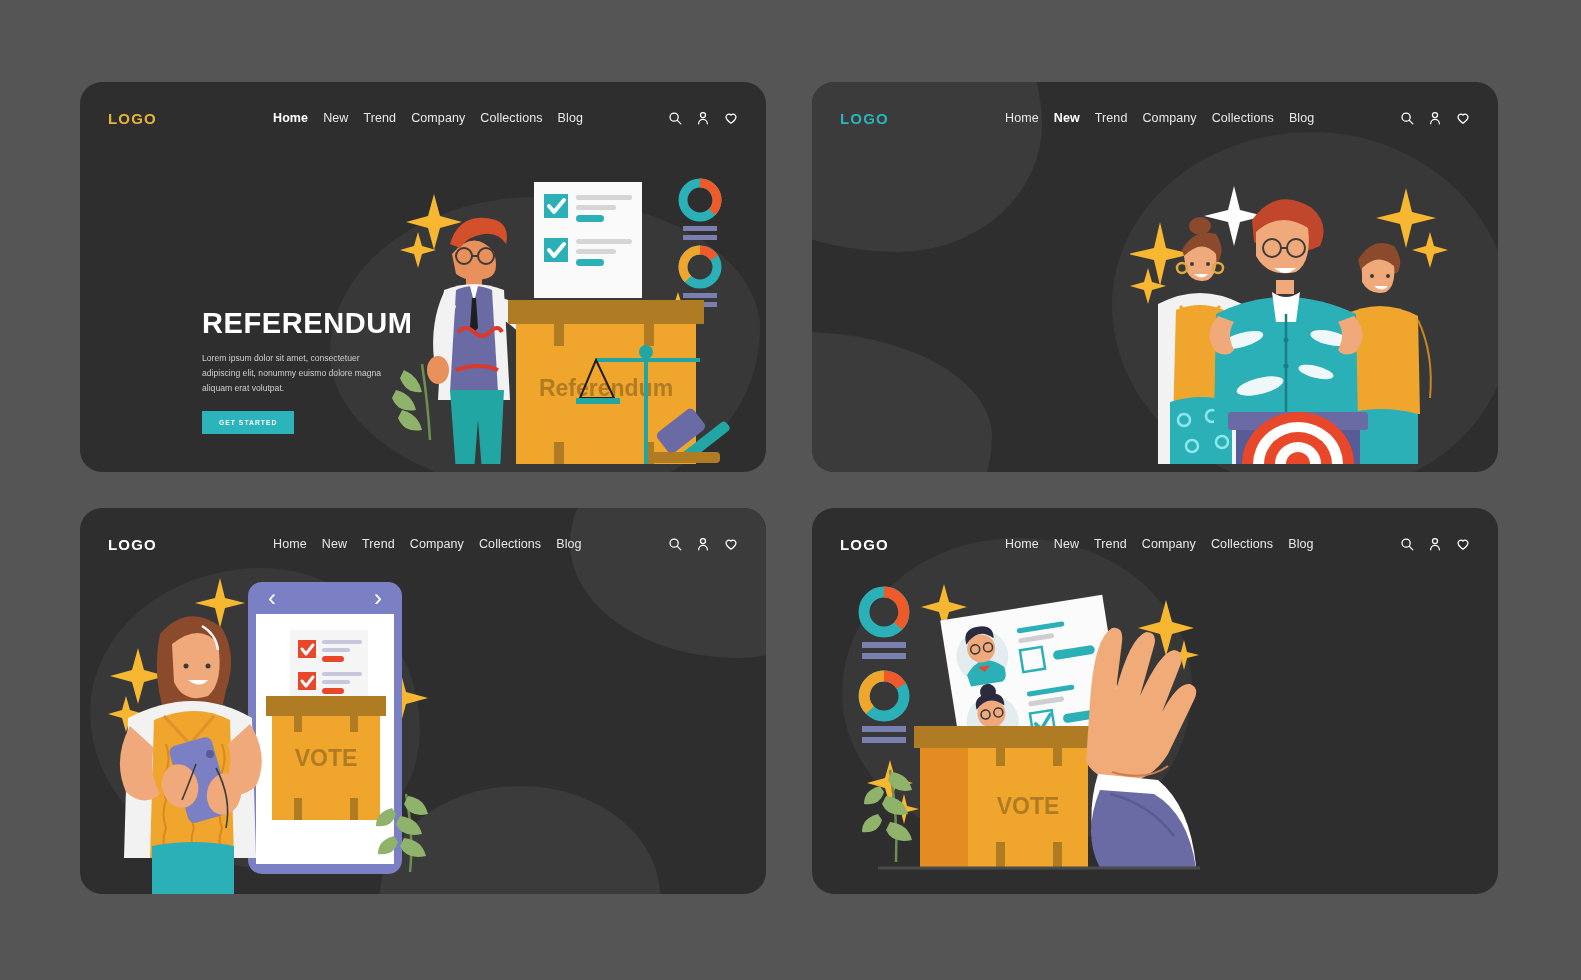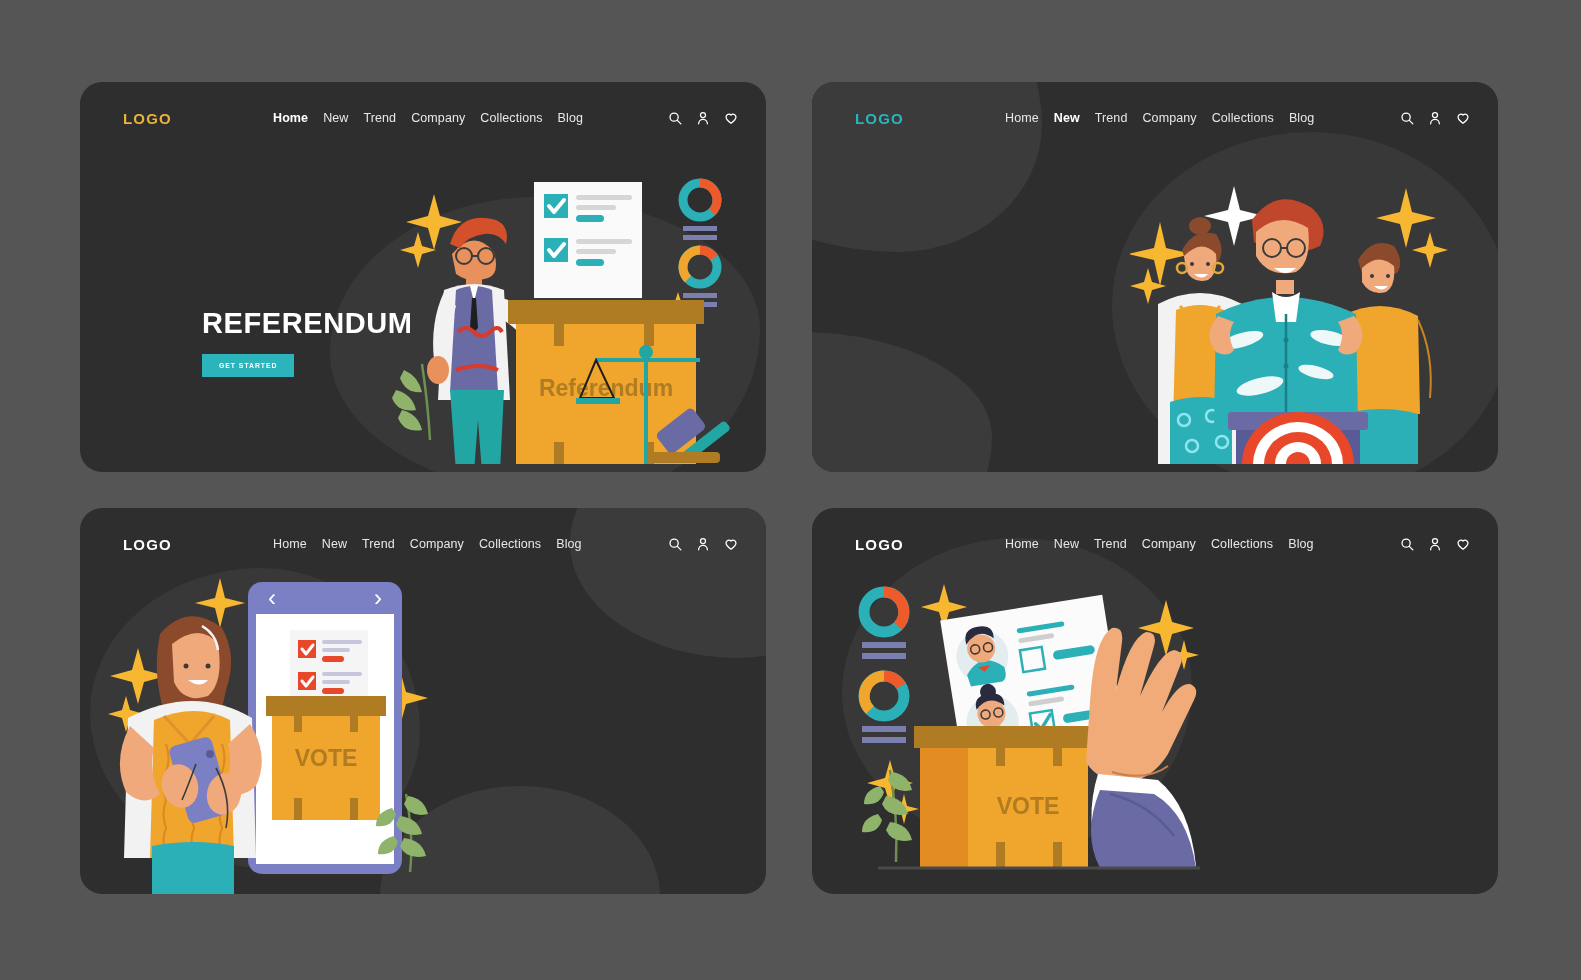--- a/index.html
+++ b/index.html
@@ -26,21 +26,21 @@
   
   .blob { position: absolute; background: #3b3b3b; border-radius: 50%; pointer-events: none; }
   .blob-dark { position: absolute; background: #383838; border-radius: 50%; pointer-events:none; }
 
   
   .navbar {
     position: absolute; top: 0; left: 0; right: 0; height: 72px;
     display: flex; align-items: center; z-index: 6;
   }
   .logo {
-    position: absolute; left: 43px;
+    position: absolute; left: 28px;
     font-size: 15px; font-weight: bold; letter-spacing: 1.2px;
     color: #ffffff;
   }
   .logo.gold { color: #e8b33c; }
   .logo.teal { color: #2ab5bd; }
   .nav-links {
     position: absolute; left: 193px;
     display: flex; gap: 15px; align-items: center;
   }
   .nav-link {
@@ -107,20 +107,21 @@
             <path d="M4.5 22c0-4.4 3.4-7.6 7.5-7.6s7.5 3.2 7.5 7.6" stroke-linecap="round"></path>
           </svg>
         <svg width="14" height="14" viewBox="0 0 24 24" fill="none" stroke="#fff" stroke-width="2.2">
             <path d="M12 21s-8.5-5.6-8.5-11A4.9 4.9 0 0 1 12 7a4.9 4.9 0 0 1 8.5 3c0 5.4-8.5 11-8.5 11z" stroke-linejoin="round"></path>
           </svg>
       </div>
     </div>
 
     <div class="hero" id="hero-referendum">
       <div class="hero-title">REFERENDUM</div>
+      <div class="hero-desc">Lorem ipsum dolor sit amet, consectetuer adipiscing elit, nonummy euismo dolore magna aliquam erat volutpat.</div>
       <button class="btn teal">GET STARTED</button>
     </div>
 
     <div class="illus" style="left:302px;top:92px;">
       <svg width="370" height="290" viewBox="0 0 370 290">
 
         <g fill="#f7b731">
           <path d="M52 20 L58 42 L80 48 L58 54 L52 76 L46 54 L24 48 L46 42 Z"></path>
           <path d="M36 58 L40 72 L54 76 L40 80 L36 94 L32 80 L18 76 L32 72 Z"></path>
           <path d="M296 118 L301 134 L317 139 L301 144 L296 160 L291 144 L275 139 L291 134 Z"></path>

